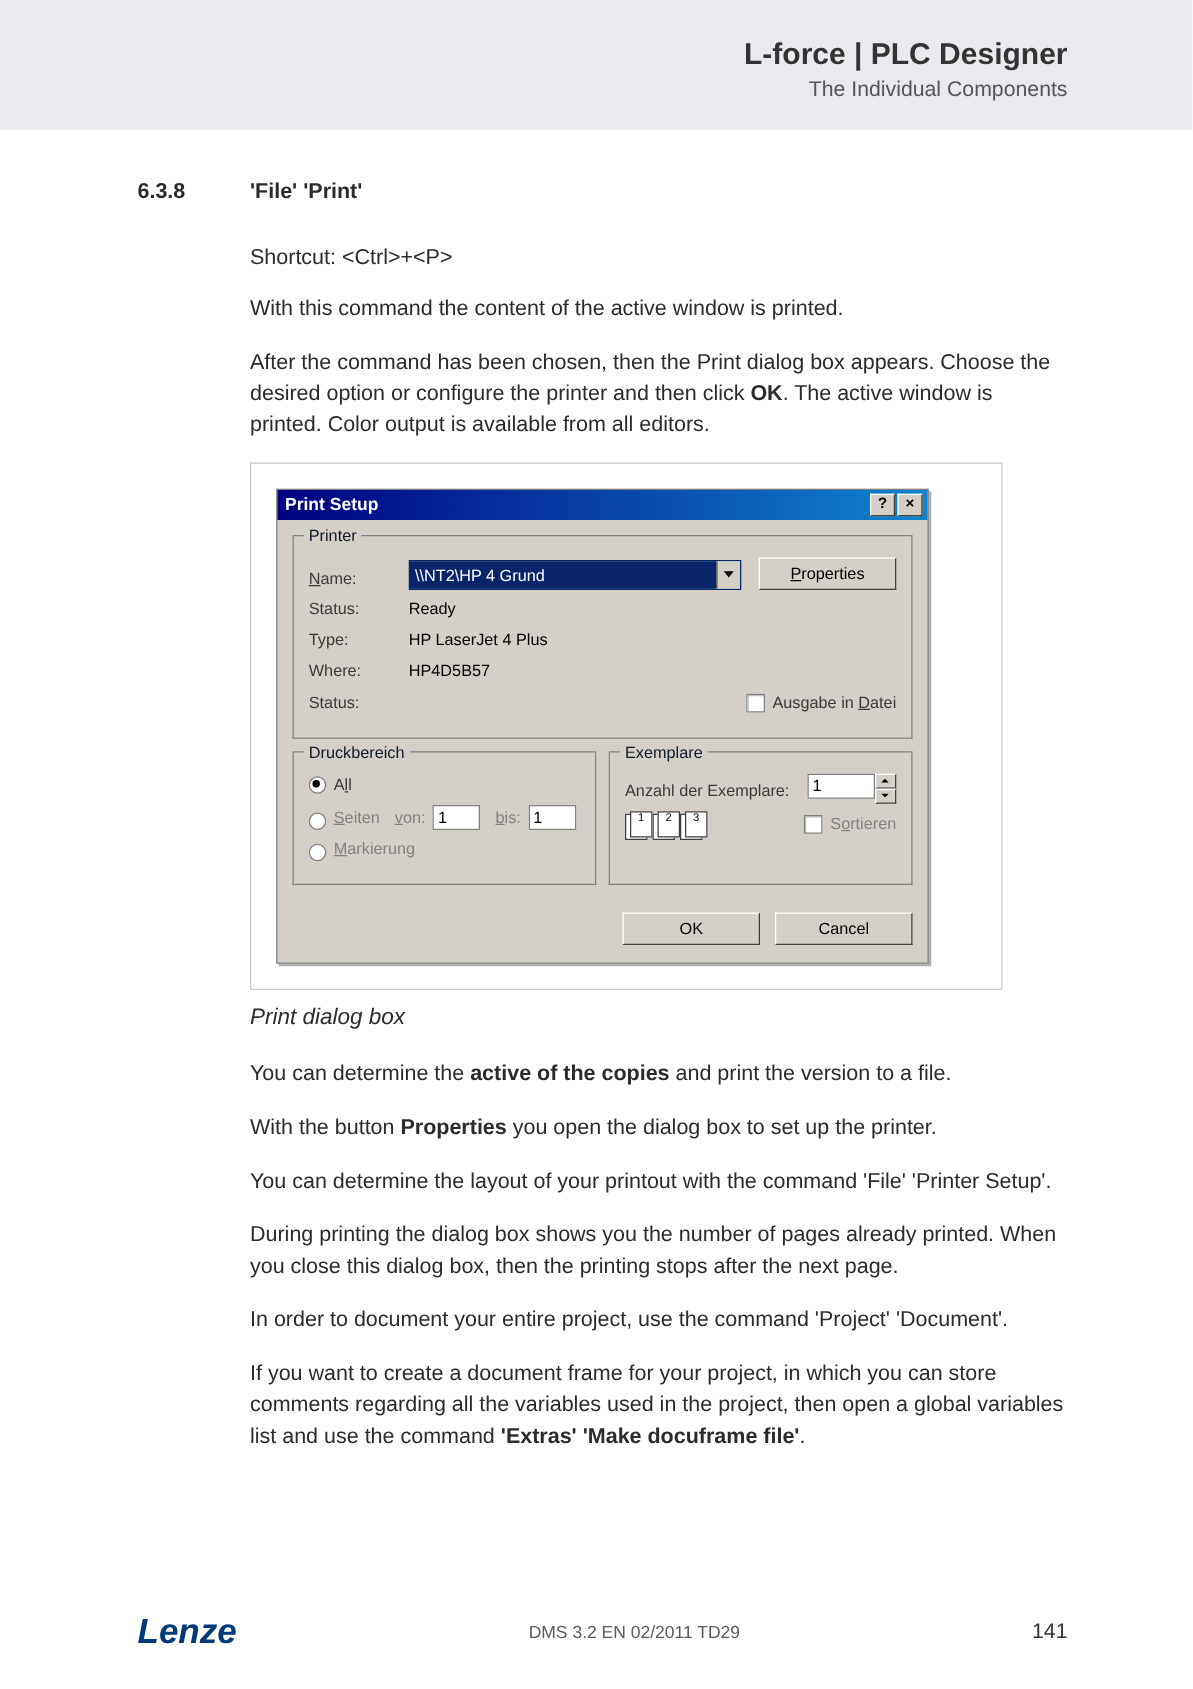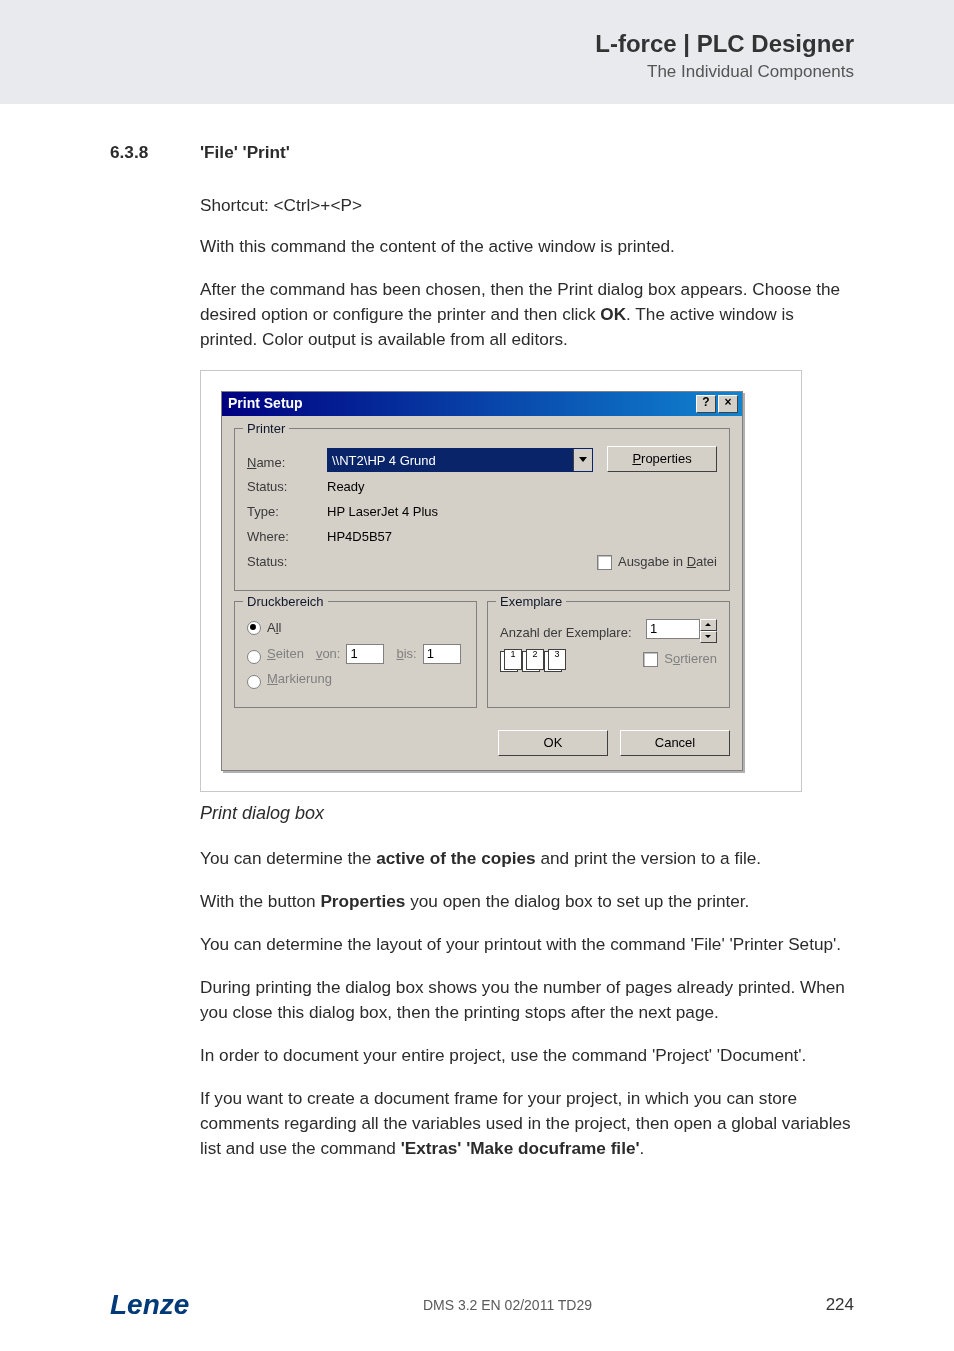--- a/index.html
+++ b/index.html
@@ -411,16 +411,16 @@
   <div class="para">In order to document your entire project, use the command 'Project' 'Document'.</div>
 
   <div class="para">
     <span>If you want to create a document frame for your project, in which you can store comments regarding all the variables used in the project, then open a global variables list and use the command </span><span class="bold-inline">'Extras' 'Make docuframe file'</span><span>.</span>
   </div>
 </div>
 
 <div class="footer">
   <div class="brand-logo">Lenze</div>
   <div class="footer-mid">DMS 3.2 EN 02/2011 TD29</div>
-  <div class="footer-page">224</div>
+  <div class="footer-page">141</div>
 </div>
 
 </div>
 
 </body></html>

